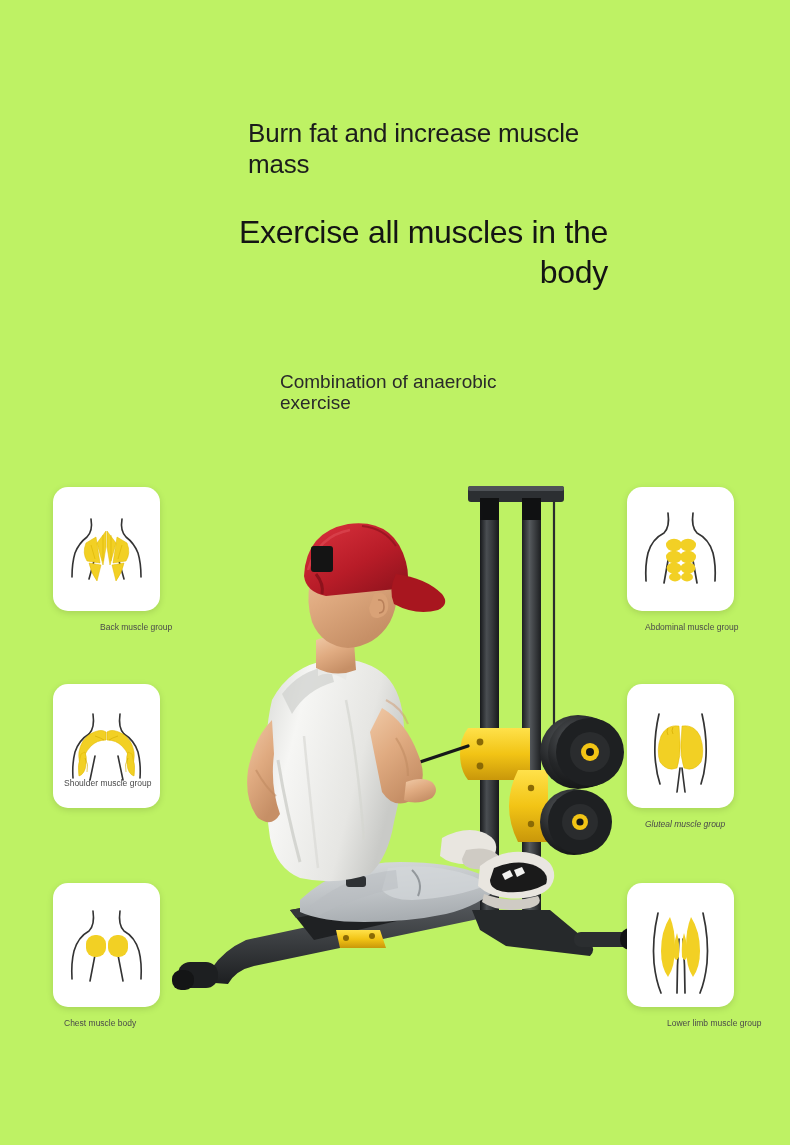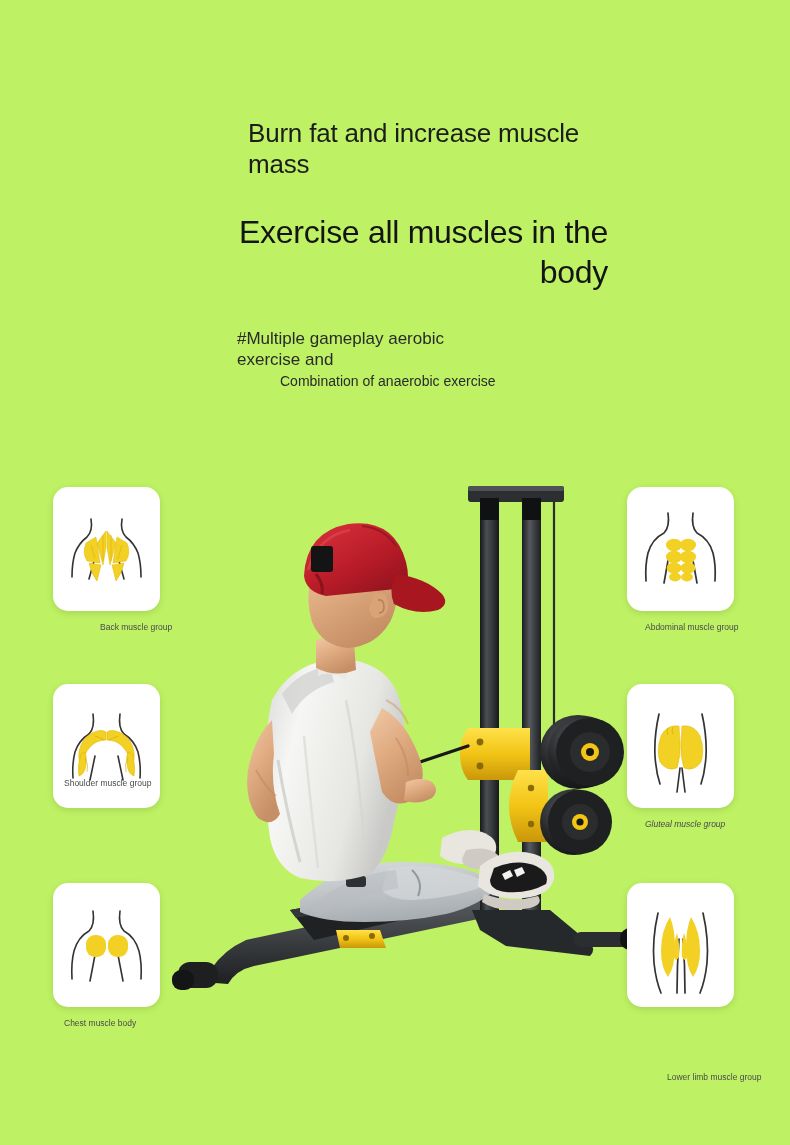--- a/index.html
+++ b/index.html
@@ -52,21 +52,21 @@
     width: 270px;
     font-size: 17px;
     line-height: 21px;
     color: #2a2a2a;
   }
   .sub-b {
     position: absolute;
     left: 280px;
     top: 371px;
     width: 250px;
-    font-size: 14px;
+    font-size: 19px;
     line-height: 21px;
     color: #2a2a2a;
   }
 
   
   .card {
     position: absolute;
     width: 107px;
     height: 124px;
     background: #ffffff;
@@ -91,40 +91,39 @@
   
   #card-abdominal { left: 627px; top: 487px; }
   #card-gluteal   { left: 627px; top: 684px; }
   #card-lowerlimb { left: 627px; top: 883px; }
 
   #label-back       { top: 622px; padding-left: 36px; }
   #label-shoulder   { top: 778px; }
   #label-chest      { top: 1018px; }
   #label-abdominal  { top: 622px; }
   #label-gluteal    { top: 819px; font-style: italic; }
-  #label-lowerlimb  { top: 1072px; padding-left: 22px; }
+  #label-lowerlimb  { top: 1018px; padding-left: 22px; }
 
   
   #scene {
     position: absolute;
     left: 150px;
     top: 470px;
     width: 500px;
     height: 560px;
   }
   #scene svg { display: block; width: 500px; height: 560px; }
 </style>
 </head>
 <body>
 
 <div id="page">
 
   <div class="eyebrow">Burn fat and increase muscle mass</div>
   <div class="headline">Exercise all muscles in the body</div>
-  <div class="sub-a">#Multiple gameplay aerobic exercise and</div>
   <div class="sub-b">Combination of anaerobic exercise</div>
 
   <div id="scene">
     <svg viewBox="0 0 500 560" xmlns="http://www.w3.org/2000/svg">
       <defs>
         <linearGradient id="gFrame" x1="0" y1="0" x2="1" y2="0">
           <stop offset="0%" stop-color="#17191b"></stop>
           <stop offset="35%" stop-color="#4a4e52"></stop>
           <stop offset="65%" stop-color="#35383b"></stop>
           <stop offset="100%" stop-color="#17191b"></stop>

